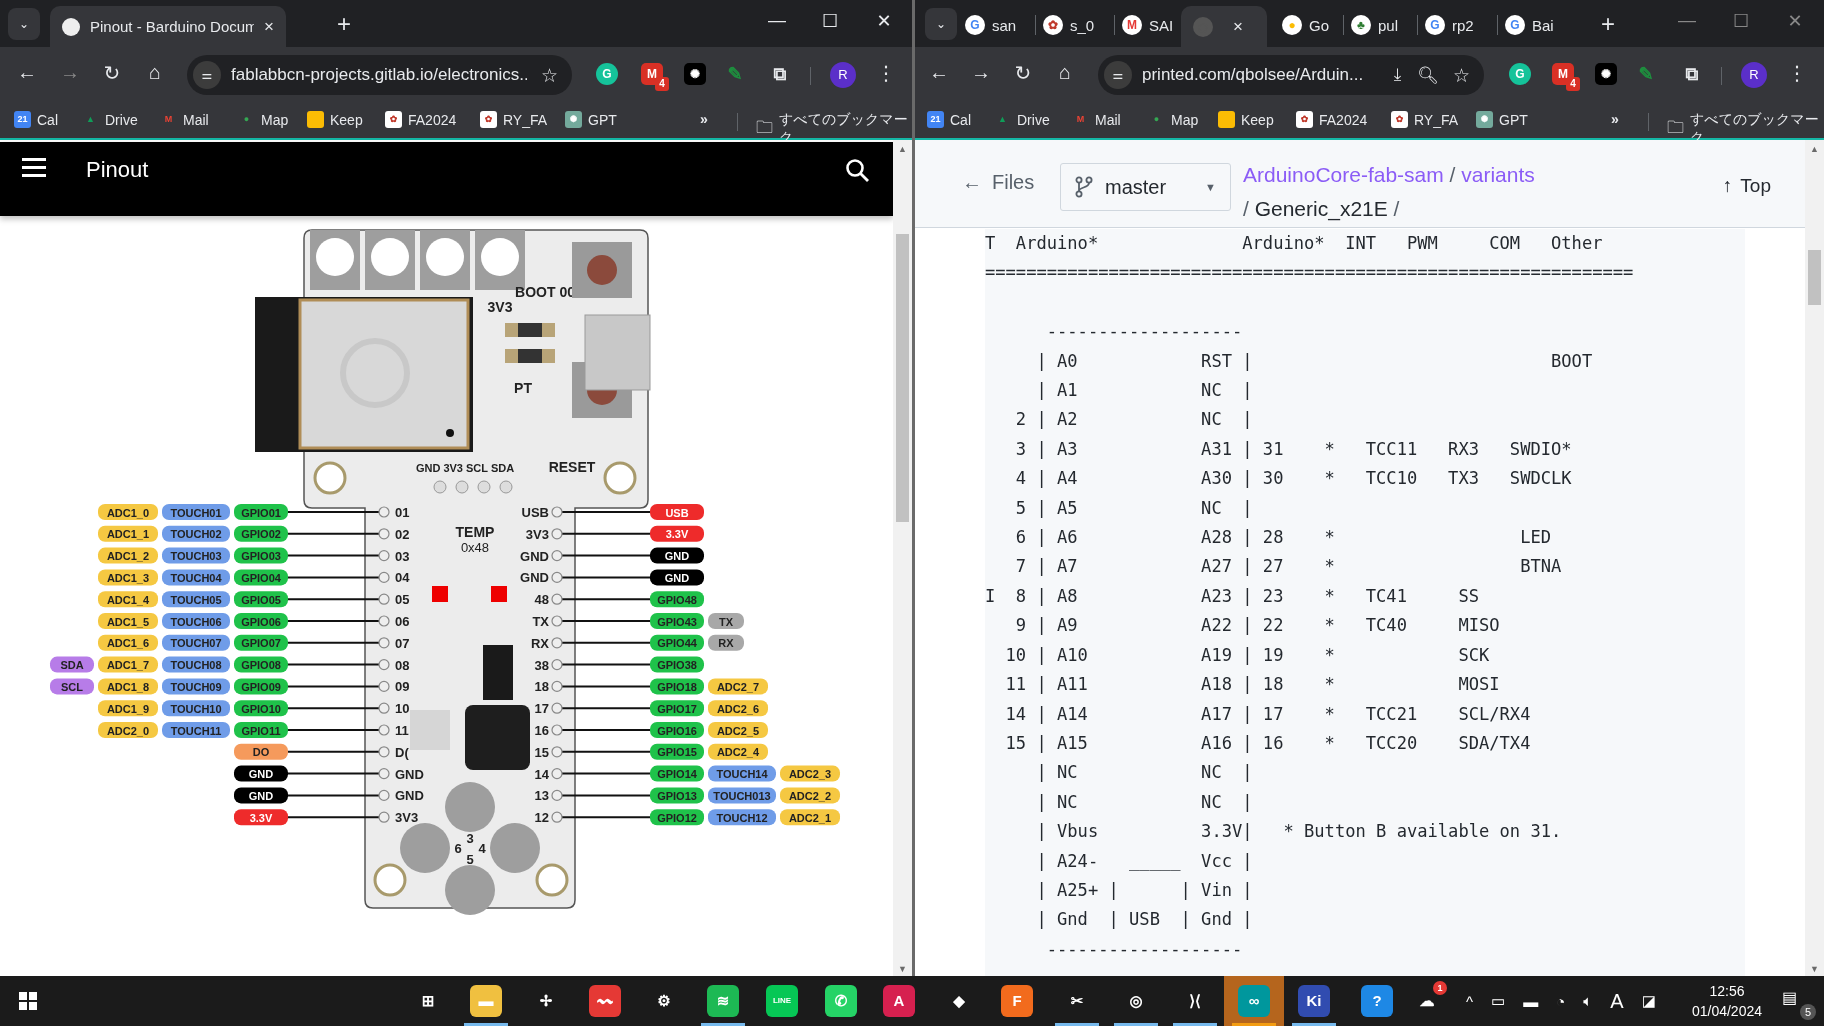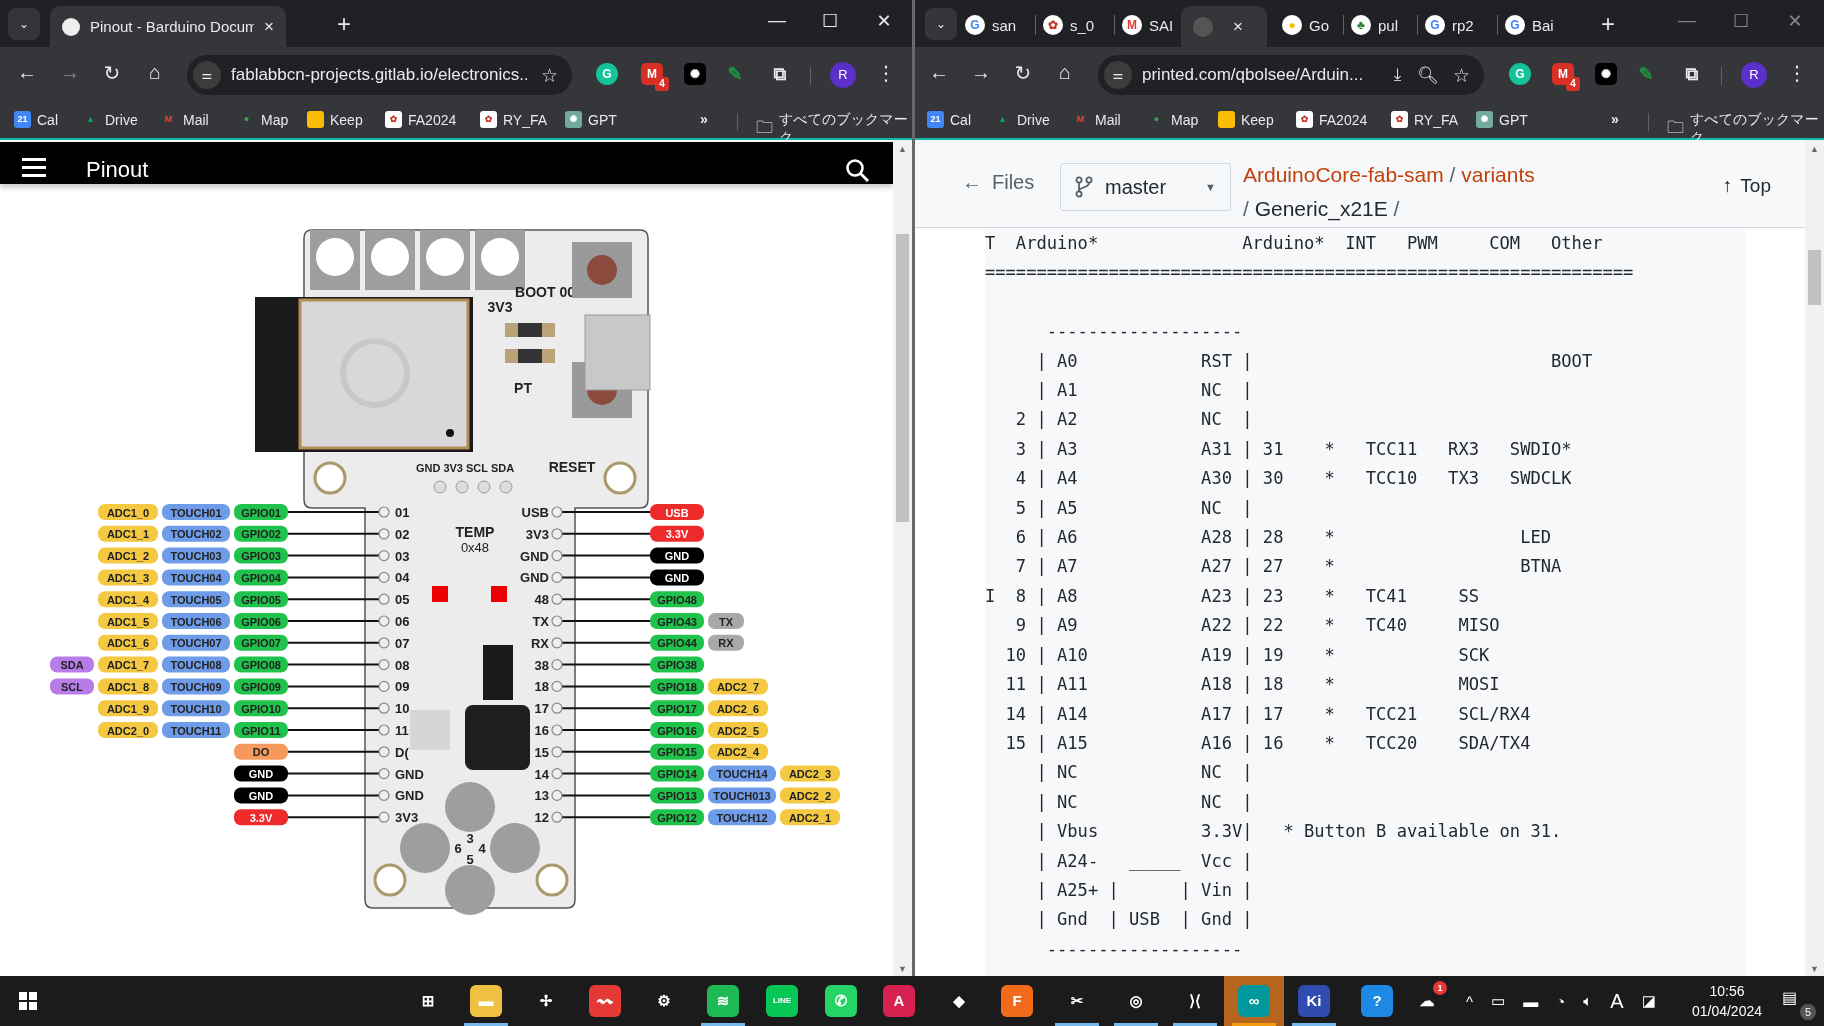--- a/index.html
+++ b/index.html
@@ -32,33 +32,33 @@
 .avatar { position: absolute; top: 15px; width: 26px; height: 26px; border-radius: 50%; background: #5b2fc9; color: #fff; font-size: 13px; text-align: center; line-height: 26px; }
 .vsep { position: absolute; top: 20px; width: 1px; height: 18px; background: #5f6368; }
 .bookmarks { position: absolute; top: 103px; left: 0; right: 0; height: 37px; background: #35363a; border-bottom: 2px solid #14b8a6; }
 .bm { position: absolute; top: 8px; display: flex; align-items: center; gap: 6px; color: #e8eaed; font-size: 14px; }
 .bm .bi { width: 17px; height: 17px; border-radius: 3px; display: inline-block; font-size: 9px; text-align: center; line-height: 17px; color: #fff; font-weight: bold; }
 .page { position: absolute; top: 140px; left: 0; right: 0; bottom: 0; background: #fff; }
 .scrollbar { position: absolute; top: 0; right: 0; width: 19px; bottom: 0; background: #f1f1f1; }
 .scrollbar .thumb { position: absolute; left: 3px; width: 13px; background: #c1c1c1; }
 .scrollbar .arr { position: absolute; left: 0; width: 19px; text-align: center; font-size: 9px; color: #6a6a6a; }
 
-.mkheader { position: absolute; top: 2px; left: 0; right: 19px; height: 42px; background: #000; box-shadow: 0 3px 6px rgba(0,0,0,0.25); }
+.mkheader { position: absolute; top: 2px; left: 0; right: 19px; height: 74px; background: #000; box-shadow: 0 3px 6px rgba(0,0,0,0.25); }
 .mkheader .ham { position: absolute; left: 22px; top: 16px; width: 24px; height: 20px; }
 .mkheader .ham span { display: block; height: 3px; background: #fff; margin-bottom: 5px; }
 .mkheader .title { position: absolute; left: 86px; top: 15px; color: #fff; font-size: 22px; }
 .mkheader .search { position: absolute; right: 22px; top: 16px; width: 26px; height: 26px; }
 #pinout { position: absolute; left: 0; top: 60px; }
 
 .ghhead { position: absolute; top: 0; left: 0; right: 19px; height: 88px; background: #f6f8fa; border-bottom: 1px solid #d0d7de; }
 .files-btn { position: absolute; left: 47px; top: 31px; display: flex; gap: 10px; align-items: center; color: #57606a; font-size: 20px; }
 .branch-btn { position: absolute; left: 145px; top: 23px; width: 171px; height: 48px; border: 1px solid #d0d7de; border-radius: 3px; background: #f6f8fa; display: flex; align-items: center; padding: 0 14px; gap: 12px; font-size: 20px; color: #24292f; }
 .branch-btn .caret { font-size: 11px; margin-left: auto; color: #57606a; }
 .crumb { position: absolute; left: 328px; top: 18px; font-size: 21px; color: #57606a; line-height: 34px; }
-.crumb a { color: #c2410c; text-decoration: none; }
+.crumb a { color: #8b5cf6; text-decoration: none; }
 .crumb .cur { color: #24292f; }
 .top-btn { position: absolute; right: 34px; top: 35px; font-size: 19px; color: #24292f; display: flex; gap: 8px; }
 .code { position: absolute; top: 89px; left: 0; right: 19px; bottom: 0; background: #fff; overflow: hidden; }
 .code .codebg { position: absolute; left: 70px; top: 0; bottom: 0; width: 760px; background: #f6f8fa; }
 .code pre { position: absolute; left: 70px; top: 0; font-family: "DejaVu Sans Mono", monospace; font-size: 17.1px; line-height: 29.4px; color: #24292f; white-space: pre; }
 
 .taskbar { position: absolute; left: 0; top: 976px; width: 1824px; height: 50px; background: #1b1b1b; }
 .tb-start { position: absolute; left: 0; top: 0; width: 56px; height: 50px; }
 .tb-search { position: absolute; left: 58px; top: 0; width: 340px; height: 50px; background: #f3f3f3; display: flex; align-items: center; padding-left: 14px; gap: 12px; font-size: 18px; color: #333; }
 .tb-icon { position: absolute; top: 9px; width: 32px; height: 32px; border-radius: 6px; text-align: center; line-height: 32px; font-size: 15px; font-weight: bold; color: #fff; }
@@ -654,17 +654,17 @@
   <div class="tray" style="left:1466px;gap:18px;">
     <span>^</span>
     <span>▭</span>
     <span>▬</span>
     <span>◔</span>
     <span>🔈︎</span>
     <span style="font-size:20px;">A</span>
     <span>◪</span>
   </div>
   <div class="clock">
-    <div>10:56</div>
+    <div>12:56</div>
     <div>01/04/2024</div>
   </div>
   <div class="notif">▤<span style="position:absolute;right:-6px;bottom:-6px;width:16px;height:16px;border-radius:50%;background:#555;font-size:11px;text-align:center;line-height:16px;">5</span></div>
 </div>
 
 </body></html>

